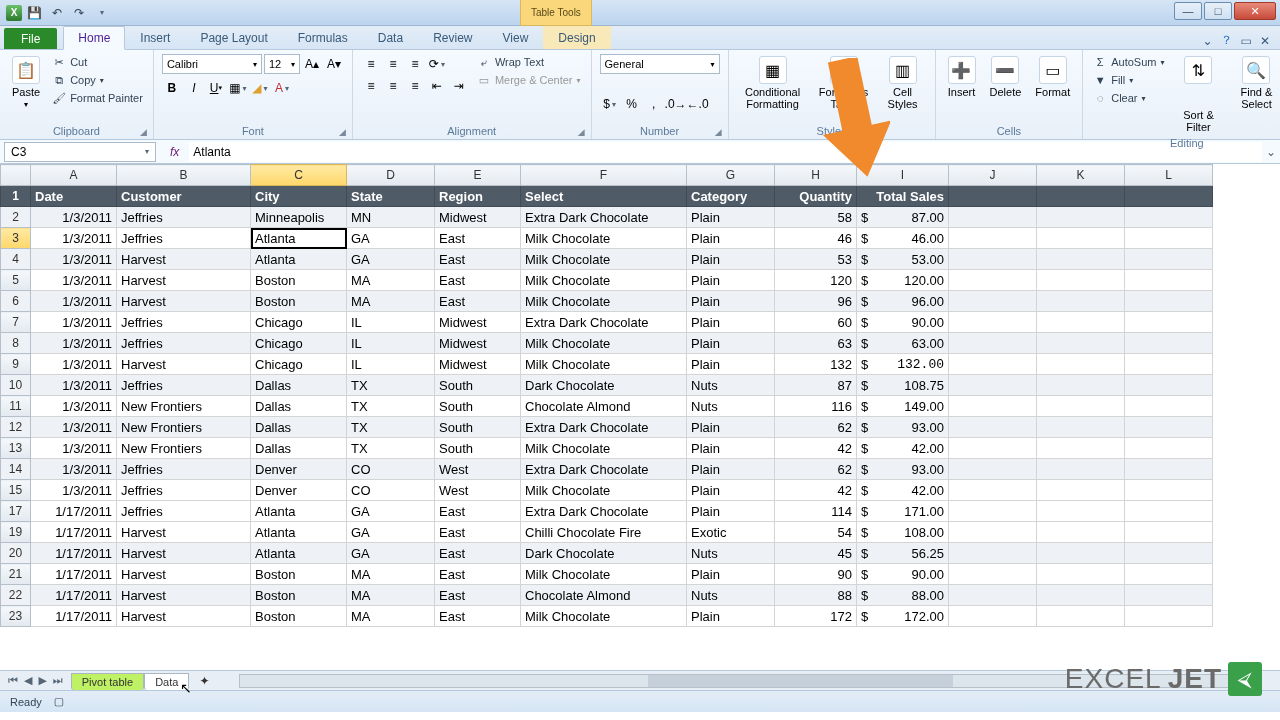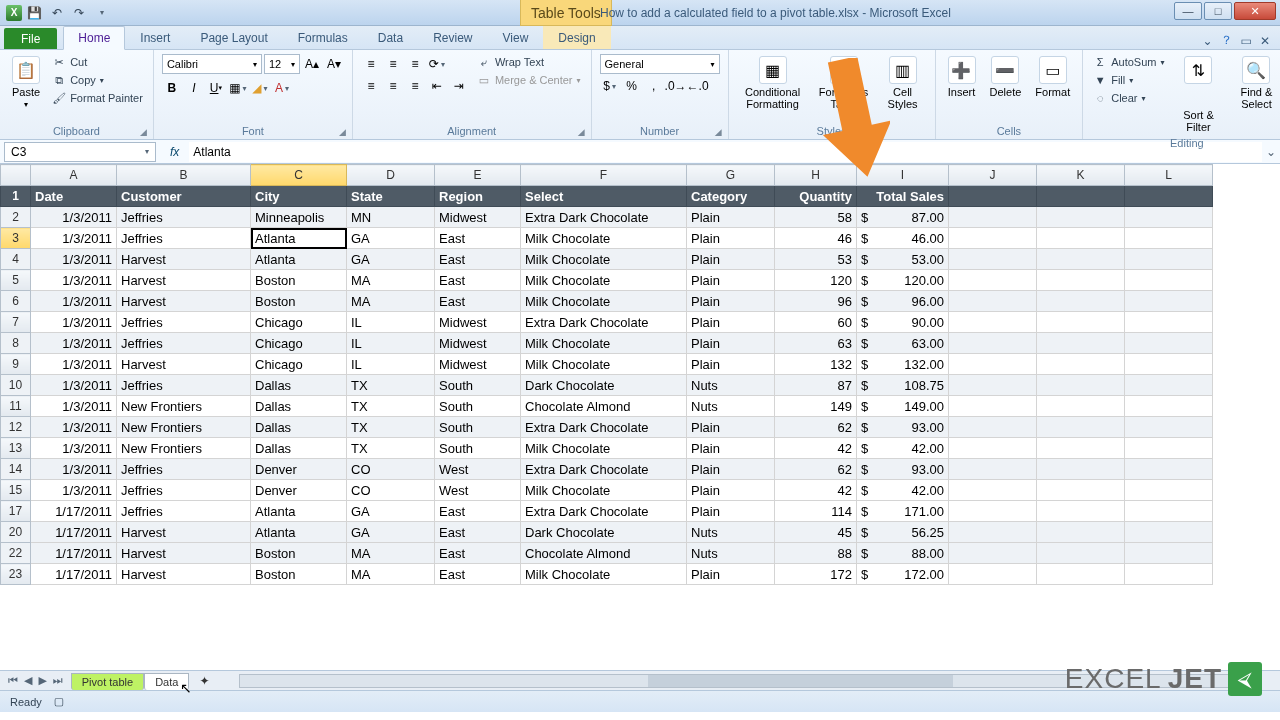--- a/index.html
+++ b/index.html
@@ -4,21 +4,21 @@
 <style>
 * { box-sizing: border-box; margin: 0; padding: 0; font-family: "Segoe UI", Tahoma, sans-serif; }
 body { background: #fff; width: 1280px; height: 720px; overflow: hidden; position: relative; }
 
 
 .titlebar { height: 26px; background: linear-gradient(#d6e5f5,#bcd4ee); display: flex; align-items: center; font-size: 12px; border-bottom: 1px solid #9db5ce; }
 .titlebar .qat { display: flex; align-items: center; gap: 4px; padding-left: 6px; }
 .titlebar .qat .xlicon { width: 16px; height: 16px; background: linear-gradient(#6ac06a,#2c7a2c); border-radius: 2px; font-size:10px; color:#fff; text-align:center; line-height:16px; font-weight:bold; }
 .titlebar .qat .qbtn { width: 18px; height: 18px; display:flex; align-items:center; justify-content:center; color:#345; cursor:pointer; }
 .titlebar .ctx { position:absolute; left:520px; top:0; height:26px; display:flex; flex-direction:column; align-items:center; justify-content:center; background:#f9d77a; padding:0 10px; font-size:11px; color:#5a4a1a; border:1px solid #d8b85a; border-top:none;}
-.titlebar .ctx .lbl { font-size:14px; line-height:10px; }
+.titlebar .ctx .lbl { font-size:10px; line-height:10px; }
 .titlebar .doc { position:absolute; left:600px; top:0; line-height:26px; font-size:12px; color:#3a5a7a; }
 .titlebar .winbtns { position:absolute; right:4px; top:2px; display:flex; gap:2px; }
 .titlebar .winbtns div { width:28px; height:18px; border:1px solid #6a8eb2; border-radius:2px; background:linear-gradient(#e8f0f9,#cfe0f1); font-size:11px; text-align:center; line-height:16px; color:#345; cursor:pointer;}
 .titlebar .winbtns .close { background:linear-gradient(#e98a7a,#c74a3a); color:#fff; border-color:#a03a2a; width:42px;}
 
 
 .tabs { height: 24px; background: linear-gradient(#e3edf7,#d6e5f5); display:flex; align-items:flex-end; padding-left:4px; font-size:12px; border-bottom:1px solid #b5c8dc; }
 .tabs .tab { padding: 4px 14px; color:#3a5a7a; cursor:pointer; border:1px solid transparent; border-bottom:none; }
 .tabs .tab.file { background:#2a8a2a; color:#fff; border-radius:2px 2px 0 0; margin-right:6px; padding:3px 16px; }
 .tabs .tab.active { background:#f5faff; border:1px solid #b5c8dc; border-bottom:1px solid #f5faff; color:#4c1d95; border-radius:2px 2px 0 0; margin-bottom:-1px;}
@@ -41,21 +41,21 @@
 .fontsize { width:36px; height:20px; border:1px solid #abc; background:#fff; font-size:11px; padding:2px 4px; display:flex; align-items:center; justify-content:space-between;}
 .rowbtns { display:flex; gap:2px; align-items:center;}
 .rowbtns .b { width:20px; height:20px; border:1px solid transparent; display:flex; align-items:center; justify-content:center; cursor:pointer; font-size:12px;}
 .numfmt { width:120px; height:20px; border:1px solid #abc; background:#fff; font-size:11px; padding:2px 4px; display:flex; align-items:center; justify-content:space-between;}
 .dd::after{content:"▾"; font-size:8px; margin-left:2px; color:#567;}
 
 
 .fbar { height:24px; border-bottom:1px solid #b5c8dc; display:flex; align-items:center; font-size:12px; background:#f5faff;}
 .namebox { width:152px; height:20px; margin:2px 4px; border:1px solid #abc; background:#fff; display:flex; align-items:center; padding:0 6px; justify-content:space-between;}
 .fxarea { flex:1; display:flex; align-items:center; }
-.fxarea .fx { font-style:italic; color:#0c4a6e; padding:0 10px;}
+.fxarea .fx { font-style:italic; color:#701a75; padding:0 10px;}
 .fxarea input { flex:1; border:none; outline:none; font-size:12px; height:20px; padding:0 4px; background:#fff;}
 .fbar .exp { width:18px; text-align:center; color:#567; cursor:pointer;}
 
 
 .gridwrap { position:relative; height:506px; overflow:hidden; background:#fff;}
 .grid { border-collapse:collapse; font-size:13px; table-layout:fixed;}
 .grid th, .grid td { border:1px solid #d4d4d4; height:21px; padding:0 4px; white-space:nowrap; overflow:hidden; }
 .grid thead th { background:linear-gradient(#f5f8fb,#e3e9ef); font-weight:normal; color:#333; text-align:center; font-size:12px; border-color:#b5c0cb;}
 .grid thead th.sel { background:linear-gradient(#ffe9a3,#ffd86b); border-color:#d8b85a;}
 .grid .rowhdr { background:linear-gradient(#f5f8fb,#e3e9ef); text-align:center; font-size:12px; color:#333; border-color:#b5c0cb; width:30px;}
@@ -100,21 +100,20 @@
   <div class="qat">
     <div class="xlicon">X</div>
     <div class="qbtn">💾</div>
     <div class="qbtn">↶</div>
     <div class="qbtn">↷</div>
     <div class="qbtn dd"></div>
   </div>
   <div class="ctx">
       <span class="lbl">Table Tools</span>
     </div>
-  <div class="doc">How to add a calculated field to a pivot table.xlsx - Microsoft Excel</div>
   <div class="winbtns">
     <div>—</div>
     <div>□</div>
     <div class="close">✕</div>
   </div>
 </div>
 
 <div class="tabs">
   <div class="tab file">File</div>
   <div class="tab active">Home</div>
@@ -220,21 +219,21 @@
             <span class="ic">▭</span>
             <span>Merge &amp; Center</span>
             <span style="font-size:8px;">▾</span>
           </div>
       </div>
     </div>
     <div class="label"><span>Alignment</span><span class="dlg">◢</span></div>
   </div>
 
   <div class="group" style="width:140px;">
-    <div class="body col" style="gap:2px;">
+    <div class="body col" style="gap:20px;">
       <div class="numfmt">
           <span>General</span>
           <span style="font-size:8px;">▾</span>
         </div>
       <div class="rowbtns">
         <div class="b dd">$</div>
         <div class="b">%</div>
         <div class="b">,</div>
         <div class="b">.0→</div>
         <div class="b">←.0</div>
@@ -489,21 +488,21 @@
           <td class="r">1/3/2011</td>
           <td class="">Harvest</td>
           <td class="">Chicago</td>
           <td class="">IL</td>
           <td class="">Midwest</td>
           <td class="">Milk Chocolate</td>
           <td class="">Plain</td>
           <td class="r">132</td>
           <td style="padding:0;">
             <span style="float:left;padding-left:4px;">$</span>
-            <span style="float:right;padding-right:4px;">132.00</span>
+            <span style="float:right;padding-right:4px;font-family:Liberation Mono, monospace;">132.00</span>
           </td>
           <td class=""></td>
           <td class=""></td>
           <td class=""></td>
         </tr>
         <tr class="band">
           <td class="rowhdr">10</td>
           <td class="r">1/3/2011</td>
           <td class="">Jeffries</td>
           <td class="">Dallas</td>
@@ -522,21 +521,21 @@
         </tr>
         <tr>
           <td class="rowhdr">11</td>
           <td class="r">1/3/2011</td>
           <td class="">New Frontiers</td>
           <td class="">Dallas</td>
           <td class="">TX</td>
           <td class="">South</td>
           <td class="">Chocolate Almond</td>
           <td class="">Nuts</td>
-          <td class="r">149</td>
+          <td class="r">116</td>
           <td style="padding:0;">
             <span style="float:left;padding-left:4px;">$</span>
             <span style="float:right;padding-right:4px;">149.00</span>
           </td>
           <td class=""></td>
           <td class=""></td>
           <td class=""></td>
         </tr>
         <tr class="band">
           <td class="rowhdr">12</td>
@@ -621,33 +620,69 @@
           <td class="">Plain</td>
           <td class="r">114</td>
           <td style="padding:0;">
             <span style="float:left;padding-left:4px;">$</span>
             <span style="float:right;padding-right:4px;">171.00</span>
           </td>
           <td class=""></td>
           <td class=""></td>
           <td class=""></td>
         </tr>
+        <tr>
+          <td class="rowhdr">19</td>
+          <td class="r">1/17/2011</td>
+          <td class="">Harvest</td>
+          <td class="">Atlanta</td>
+          <td class="">GA</td>
+          <td class="">East</td>
+          <td class="">Chilli Chocolate Fire</td>
+          <td class="">Exotic</td>
+          <td class="r">54</td>
+          <td style="padding:0;">
+            <span style="float:left;padding-left:4px;">$</span>
+            <span style="float:right;padding-right:4px;">108.00</span>
+          </td>
+          <td class=""></td>
+          <td class=""></td>
+          <td class=""></td>
+        </tr>
         <tr class="band">
           <td class="rowhdr">20</td>
           <td class="r">1/17/2011</td>
           <td class="">Harvest</td>
           <td class="">Atlanta</td>
           <td class="">GA</td>
           <td class="">East</td>
           <td class="">Dark Chocolate</td>
           <td class="">Nuts</td>
           <td class="r">45</td>
           <td style="padding:0;">
             <span style="float:left;padding-left:4px;">$</span>
             <span style="float:right;padding-right:4px;">56.25</span>
+          </td>
+          <td class=""></td>
+          <td class=""></td>
+          <td class=""></td>
+        </tr>
+        <tr>
+          <td class="rowhdr">21</td>
+          <td class="r">1/17/2011</td>
+          <td class="">Harvest</td>
+          <td class="">Boston</td>
+          <td class="">MA</td>
+          <td class="">East</td>
+          <td class="">Milk Chocolate</td>
+          <td class="">Plain</td>
+          <td class="r">90</td>
+          <td style="padding:0;">
+            <span style="float:left;padding-left:4px;">$</span>
+            <span style="float:right;padding-right:4px;">90.00</span>
           </td>
           <td class=""></td>
           <td class=""></td>
           <td class=""></td>
         </tr>
         <tr class="band">
           <td class="rowhdr">22</td>
           <td class="r">1/17/2011</td>
           <td class="">Harvest</td>
           <td class="">Boston</td>

